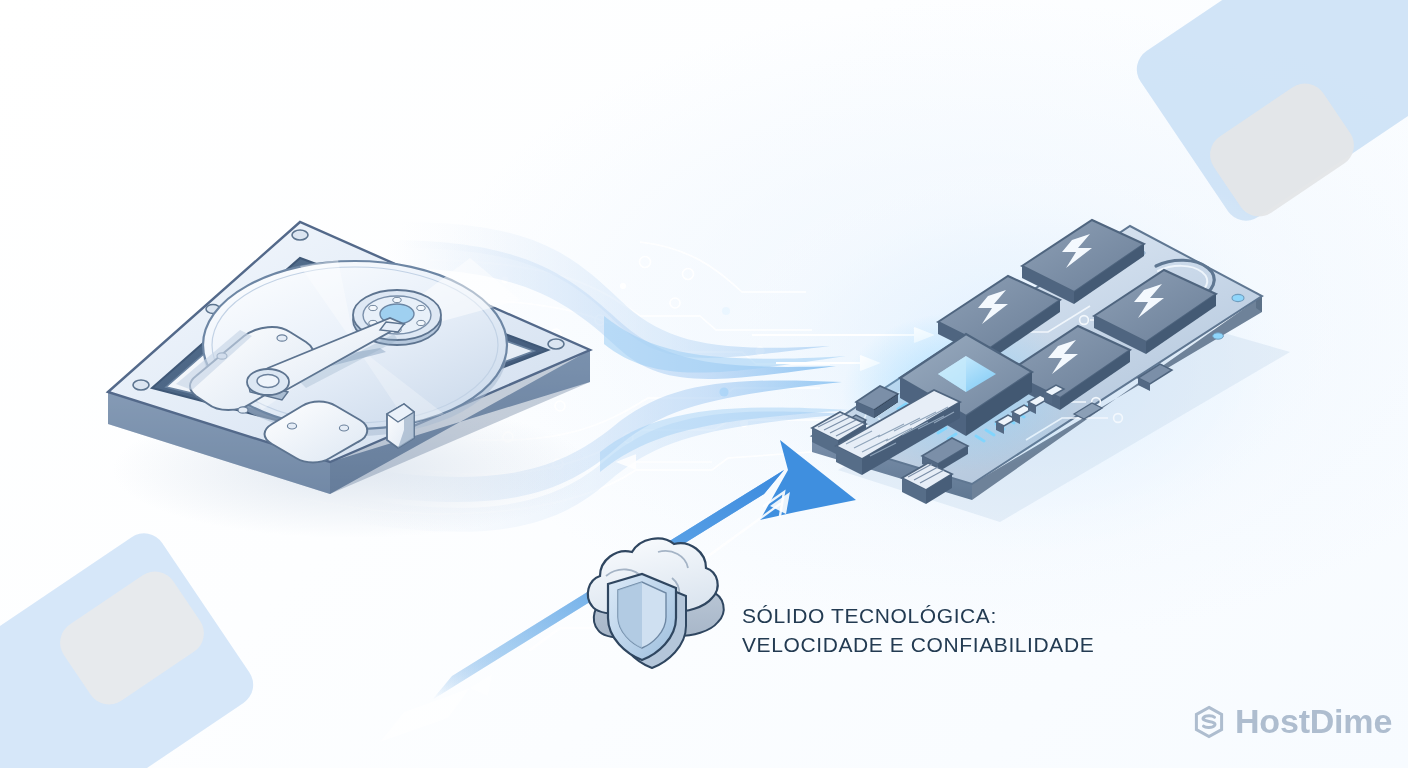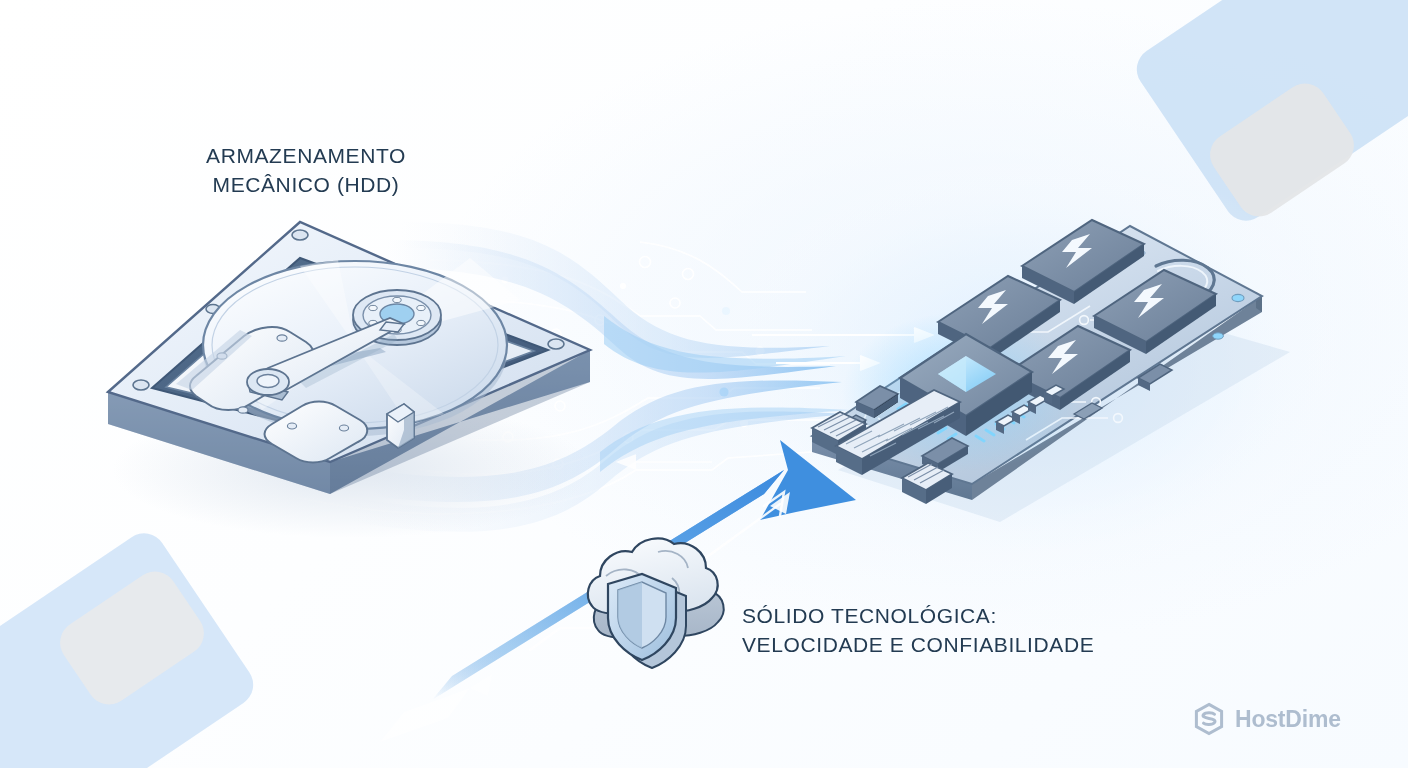--- a/index.html
+++ b/index.html
@@ -43,21 +43,21 @@
   #brand {
     position: absolute;
     left: 1192px;
     top: 702px;
     display: flex;
     align-items: center;
     gap: 9px;
   }
   #brand .wordmark {
     color: #aebdcf;
-    font-size: 23px;
+    font-size: 34px;
     font-weight: bold;
     letter-spacing: -0.2px;
   }
 
   svg { display: block; overflow: visible; }
   #artwork { position: absolute; left: 0; top: 0; }
 </style>
 </head>
 <body>
 
@@ -553,22 +553,20 @@
           <path d="M618 590 L642 582 L666 593 L666 617 C666 632 652 644 642 648
                    C632 644 618 632 618 617 Z" fill="#cfe0f1" stroke="#6e88a4" stroke-width="1.4"></path>
           <path d="M642 582 L642 648 C632 644 618 632 618 617 L618 590 Z" fill="#a8c4de" opacity="0.75"></path>
         </g>
       </g>
 
       <path d="M380 742 L404 712 L470 688 L448 718 Z" fill="#ffffff" opacity="0.55"></path>
     </g>
   </svg>
 
-  <div class="label center" style="left:186px; top:142px; width:240px;">ARMAZENAMENTO
-MECÂNICO (HDD)</div>
 
 
   <div class="label left" style="left:742px; top:602px; width:360px;">SÓLIDO TECNOLÓGICA:
 VELOCIDADE E CONFIABILIDADE</div>
 
   <div id="brand">
     <svg width="34" height="34" viewBox="0 0 34 34">
       <path d="M17 2.4 L29.6 9.4 L29.6 24.6 L17 31.6 L4.4 24.6 L4.4 9.4 Z" fill="none" stroke="#aebdcf" stroke-width="3"></path>
       <path d="M22.5 12.2 C20.5 10.2 13.5 10.2 11.5 12.4 C9.8 14.3 12.4 15.7 17 16.4
                C21.6 17.1 24.2 18.5 22.5 20.6 C20.5 23 13.5 23 11.5 21.2" fill="none" stroke="#aebdcf" stroke-width="3" stroke-linecap="round"></path>

